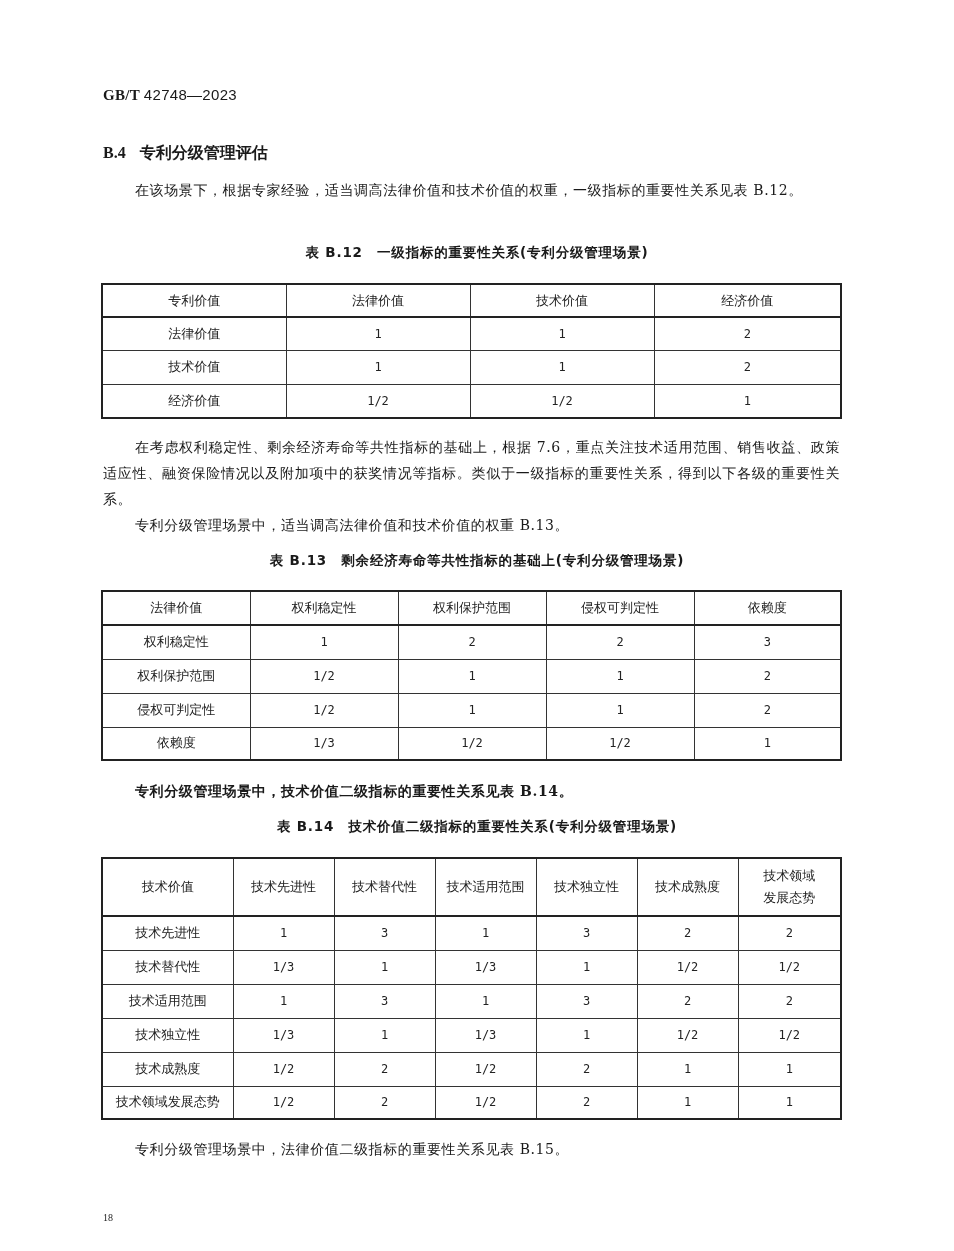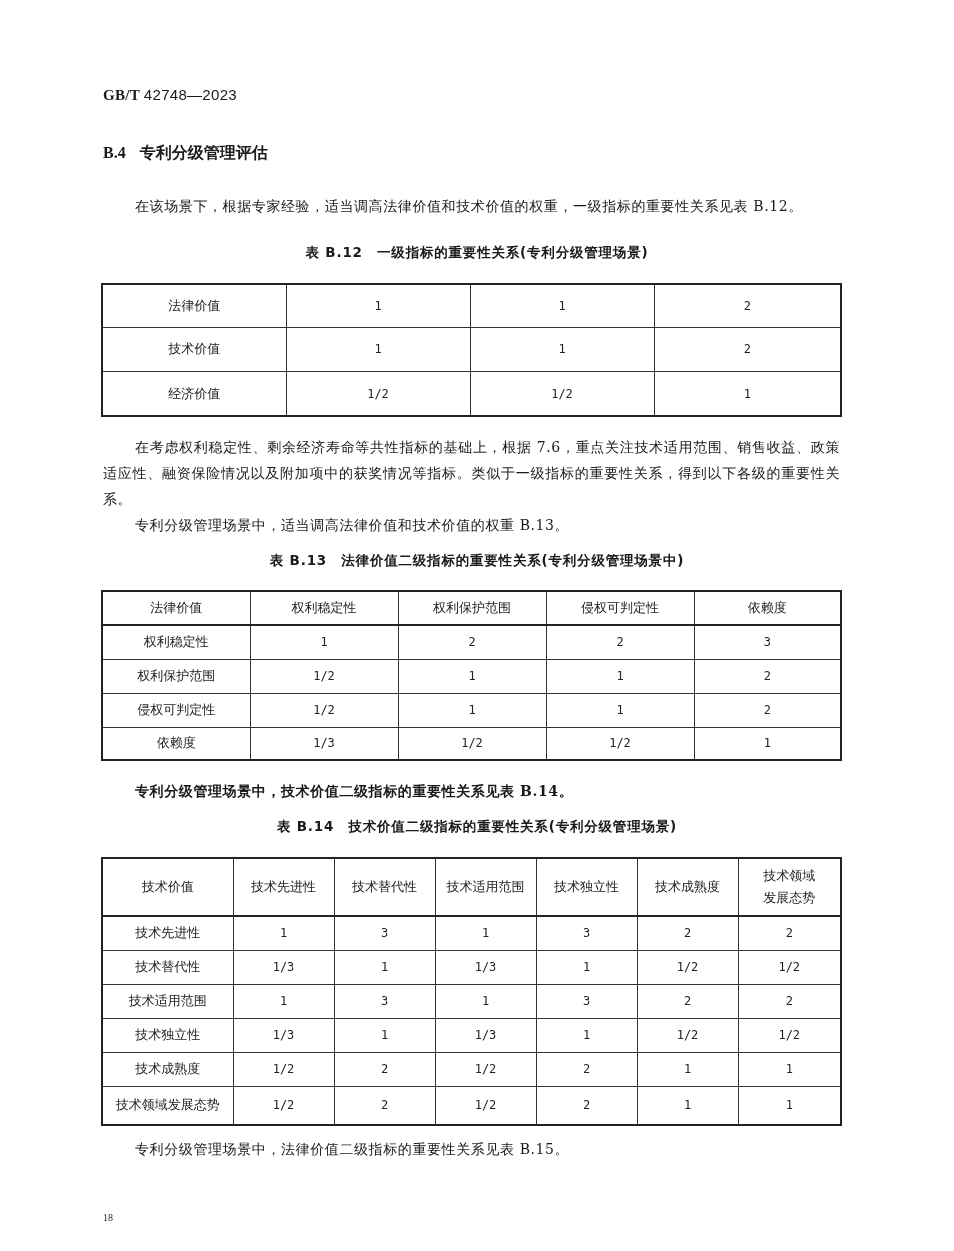--- a/index.html
+++ b/index.html
@@ -28,32 +28,38 @@
 
 <div class="abs std-code">
   <span>GB/T</span>
   <span class="num">42748—2023</span>
 </div>
 
 <div class="abs section">
   <span class="sec-num">B.4</span><span>专利分级管理评估</span>
 </div>
 
-<div class="abs para indent" style="top:193px;">在该场景下，根据专家经验，适当调高法律价值和技术价值的权重，一级指标的重要性关系见表 B.12。</div>
+<div class="abs para indent" style="top:177px;">在该场景下，根据专家经验，适当调高法律价值和技术价值的权重，一级指标的重要性关系见表 B.12。</div>
 
 <div class="abs caption" style="top:244px;">表 B.12　一级指标的重要性关系(专利分级管理场景)</div>
 
 <table class="gb" style="left:101px; top:283px; width:739px; height:134px;">
   <colgroup>
       <col style="width:184px">
       <col style="width:184px">
       <col style="width:184px">
       <col style="width:187px">
     </colgroup>
   <tbody>
+      <tr class="head" style="height:33px;">
+    <td>专利价值</td>
+    <td>法律价值</td>
+    <td>技术价值</td>
+    <td>经济价值</td>
+  </tr>
   <tr style="height:33px;">
     <td>法律价值</td>
     <td class="val">1</td>
     <td class="val">1</td>
     <td class="val">2</td>
   </tr>
   <tr style="height:34px;">
     <td>技术价值</td>
     <td class="val">1</td>
     <td class="val">1</td>
@@ -65,21 +71,21 @@
     <td class="val">1/2</td>
     <td class="val">1</td>
   </tr>
 </tbody>
   </table>
 
 <div class="abs para indent" style="top:434px;">在考虑权利稳定性、剩余经济寿命等共性指标的基础上，根据 7.6，重点关注技术适用范围、销售收益、政策适应性、融资保险情况以及附加项中的获奖情况等指标。类似于一级指标的重要性关系，得到以下各级的重要性关系。</div>
 
 <div class="abs para indent" style="top:512px;">专利分级管理场景中，适当调高法律价值和技术价值的权重 B.13。</div>
 
-<div class="abs caption" style="top:552px;">表 B.13　法律价值二级指标的重要性关系(专利分级管理场景中)</div>
+<div class="abs caption" style="top:552px;">表 B.13　剩余经济寿命等共性指标的基础上(专利分级管理场景)</div>
 
 <table class="gb" style="left:101px; top:590px; width:739px; height:169px;">
   <colgroup>
       <col style="width:148px">
       <col style="width:148px">
       <col style="width:148px">
       <col style="width:148px">
       <col style="width:147px">
     </colgroup>
   <tbody>
@@ -186,21 +192,21 @@
   </tr>
   <tr style="height:34px;">
     <td>技术成熟度</td>
     <td class="val">1/2</td>
     <td class="val">2</td>
     <td class="val">1/2</td>
     <td class="val">2</td>
     <td class="val">1</td>
     <td class="val">1</td>
   </tr>
-  <tr style="height:39px;">
+  <tr style="height:33px;">
     <td>技术领域发展态势</td>
     <td class="val">1/2</td>
     <td class="val">2</td>
     <td class="val">1/2</td>
     <td class="val">2</td>
     <td class="val">1</td>
     <td class="val">1</td>
   </tr>
 </tbody>
   </table>

